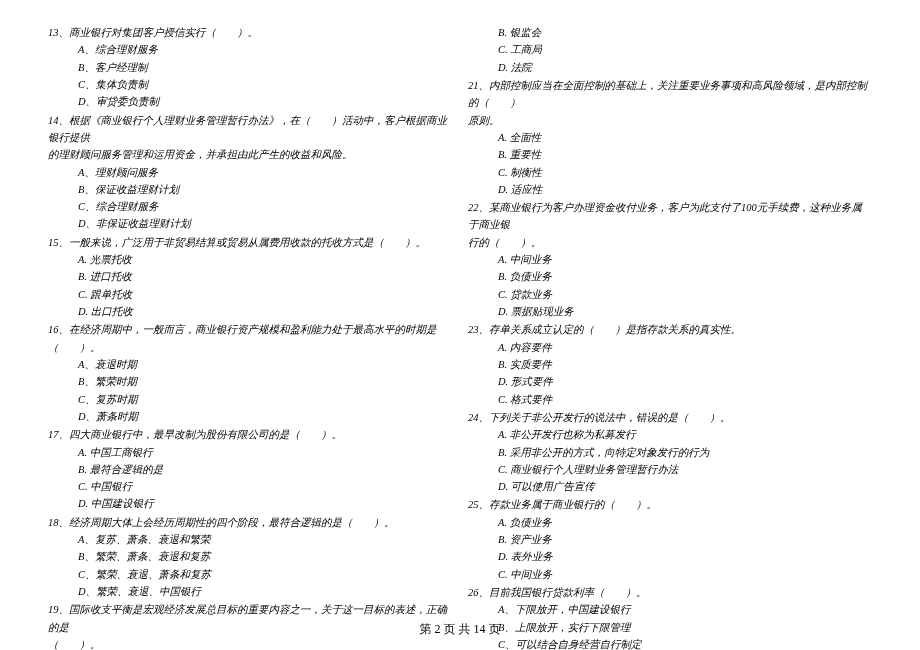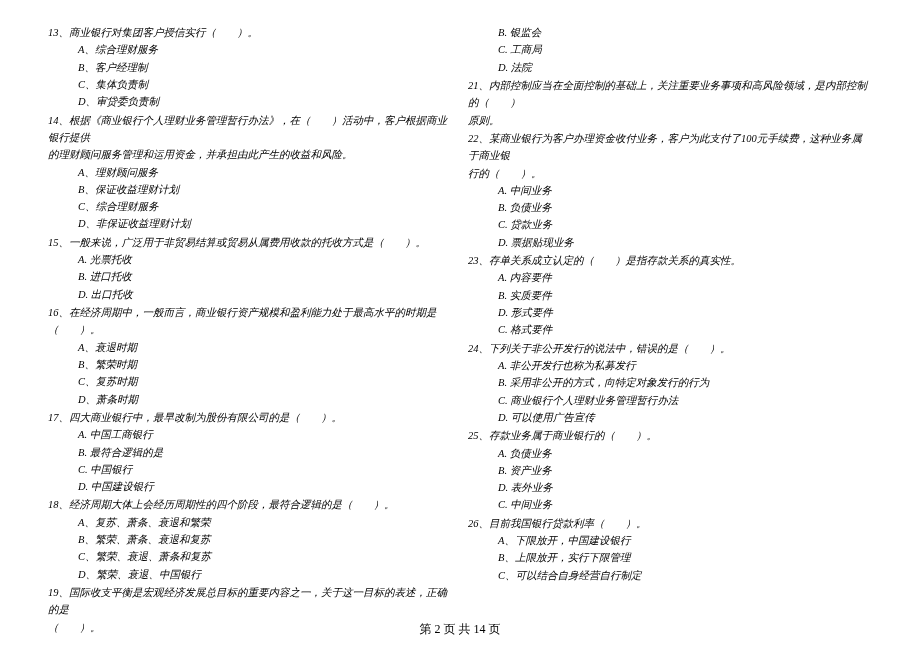--- a/index.html
+++ b/index.html
@@ -73,20 +73,21 @@
         <span class="opt">C、综合理财服务</span>
         <span class="opt">D、非保证收益理财计划</span>
       </div>
     </div>
 
     <div class="question">
       <div class="stem">15、一般来说，广泛用于非贸易结算或贸易从属费用收款的托收方式是（　　）。</div>
       <div class="opts">
         <span class="opt">A. 光票托收</span>
         <span class="opt">B. 进口托收</span>
+        <span class="opt">C. 跟单托收</span>
         <span class="opt">D. 出口托收</span>
       </div>
     </div>
 
     <div class="question">
       <div class="stem">16、在经济周期中，一般而言，商业银行资产规模和盈利能力处于最高水平的时期是（　　）。</div>
       <div class="opts">
         <span class="opt">A、衰退时期</span>
         <span class="opt">B、繁荣时期</span>
         <span class="opt">C、复苏时期</span>
@@ -128,20 +129,26 @@
       <div class="opts">
         <span class="opt">B. 银监会</span>
         <span class="opt">C. 工商局</span>
         <span class="opt">D. 法院</span>
       </div>
     </div>
 
     <div class="question">
       <div class="stem">21、内部控制应当在全面控制的基础上，关注重要业务事项和高风险领域，是内部控制的（　　）</div>
       <div class="cont">原则。</div>
+      <div class="opts">
+        <span class="opt">A. 全面性</span>
+        <span class="opt">B. 重要性</span>
+        <span class="opt">C. 制衡性</span>
+        <span class="opt">D. 适应性</span>
+      </div>
     </div>
 
     <div class="question">
       <div class="stem">22、某商业银行为客户办理资金收付业务，客户为此支付了100元手续费，这种业务属于商业银</div>
       <div class="cont">行的（　　）。</div>
       <div class="opts">
         <span class="opt">A. 中间业务</span>
         <span class="opt">B. 负债业务</span>
         <span class="opt">C. 贷款业务</span>
         <span class="opt">D. 票据贴现业务</span>

